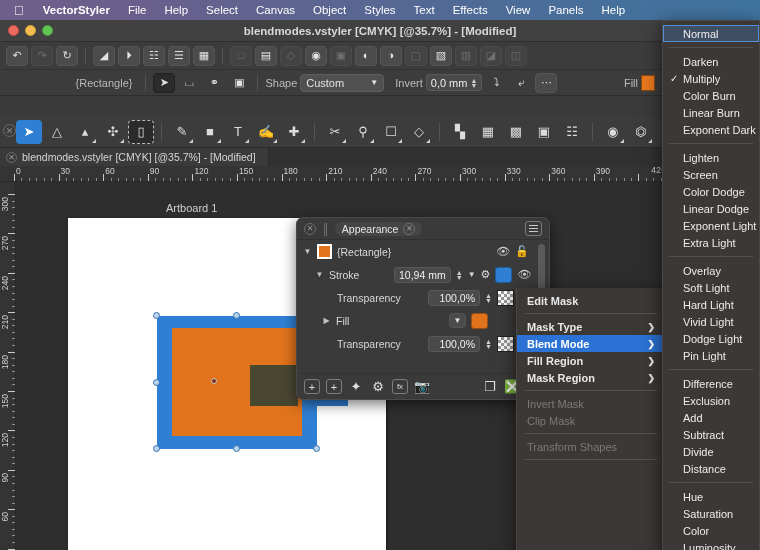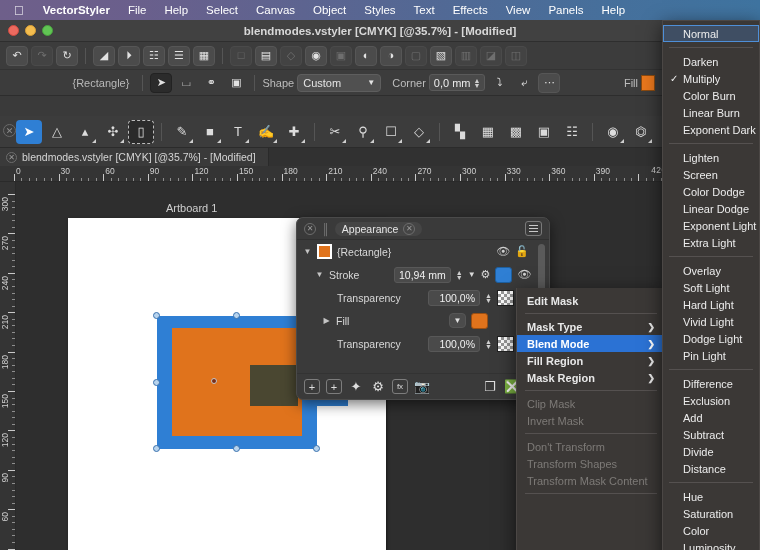--- a/index.html
+++ b/index.html
@@ -288,21 +288,21 @@
         <span class="tbtn sel">➤</span>
         <span class="tbtn flat">⌴</span>
         <span class="tbtn flat">⚭</span>
         <span class="tbtn flat">▣</span>
         <span class="sep"></span>
         <span class="lbl">Shape</span>
         <span class="selectbox">
           <span>Custom</span>
           <span style="font-size:8px">▼</span>
         </span>
-        <span class="lbl" style="margin-left:8px">Corner</span>
+        <span class="lbl" style="margin-left:8px">Invert</span>
         <span class="numbox">
           <span>0,0 mm</span>
           <span class="stepper">
               <span>▲</span>
               <span>▼</span>
             </span>
         </span>
         <span class="tbtn flat">⤵</span>
         <span class="tbtn flat">⤶</span>
         <span class="tbtn">⋯</span>
@@ -654,34 +654,28 @@
         <div class="mrow bold">
           <span>Fill Region</span>
           <span class="arr">❯</span>
         </div>
         <div class="mrow bold">
           <span>Mask Region</span>
           <span class="arr">❯</span>
         </div>
         <div class="mdiv"></div>
         <div class="mrow disabled">
+          <span>Invert Mask</span>
+        </div>
+        <div class="mrow disabled">
           <span>Clip Mask</span>
-        </div>
-        <div class="mrow disabled">
-          <span>Invert Mask</span>
         </div>
         <div class="mdiv"></div>
         <div class="mrow disabled">
-          <span>Don't Transform</span>
-        </div>
-        <div class="mrow disabled">
           <span>Transform Shapes</span>
-        </div>
-        <div class="mrow disabled">
-          <span>Transform Mask Content</span>
         </div>
         <div class="mdiv"></div>
         <div class="mrow disabled"></div>
       </div>
 
     <div class="blendmenu" id="blendmenu">
         <div class="brow sel">
           <span>Normal</span>
         </div>
         <div class="bdiv"></div>

